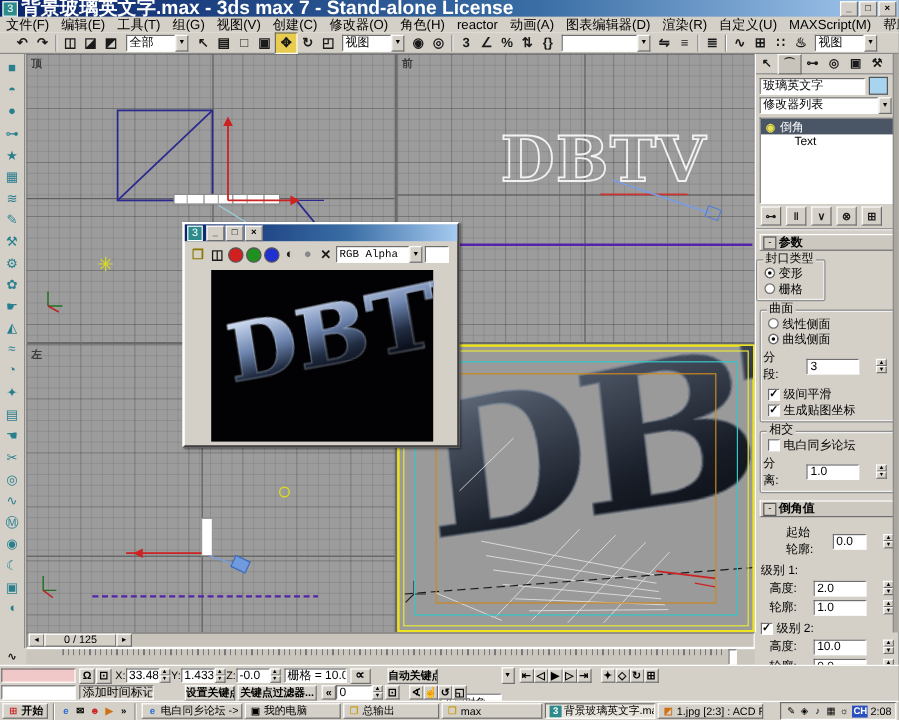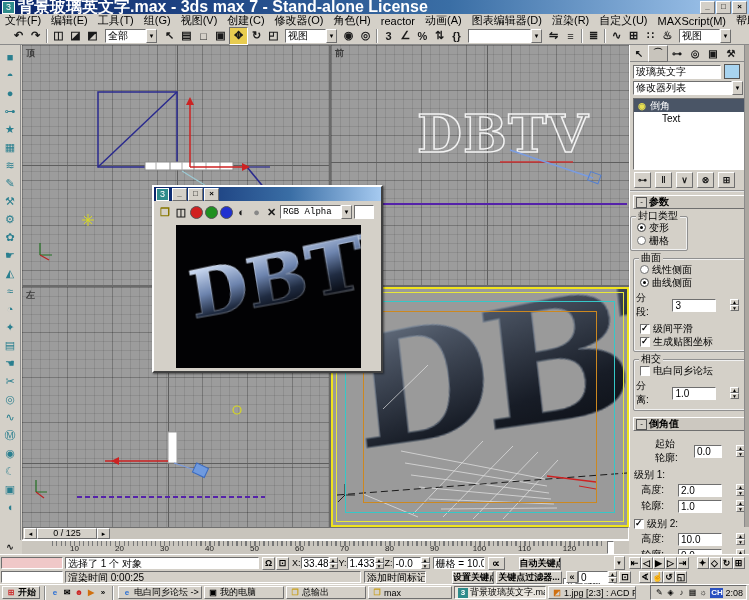--- a/index.html
+++ b/index.html
@@ -538,41 +538,26 @@
     <span class="tsh">
       <b>◂</b>
       <span class="lab">0 / 125</span>
       <b>▸</b>
     </span>
   </div>
 
   <div class="ruler">
     <b class="ico" style="position:absolute;left:-20px;top:0;width:16px;height:12px;font-size:9px;">∿</b>
     <div class="ticks"></div>
-    <div class="rlabels">
-        <span class="rlbl">10</span>
-        <span class="rlbl">20</span>
-        <span class="rlbl">30</span>
-        <span class="rlbl">40</span>
-        <span class="rlbl">50</span>
-        <span class="rlbl">60</span>
-        <span class="rlbl">70</span>
-        <span class="rlbl">80</span>
-        <span class="rlbl">90</span>
-        <span class="rlbl">100</span>
-        <span class="rlbl">110</span>
-        <span class="rlbl">120</span>
-      </div>
     <span class="fld" style="position:absolute;left:585px;top:0;width:5px;height:11px;padding:0;"></span>
   </div>
 
   <div class="sbar">
     <div class="srow1">
       <span class="sfld" style="width:62px;margin-left:1px;background:#f0c8c8;border:1px solid;border-color:#6f6f6f #fff #fff #6f6f6f;"></span>
-      <span class="fld sfld" style="width:194px;margin-left:2px;">选择了 1 个 对象</span>
       <b class="sbtn" style="width:13px;margin-left:3px;">Ω</b>
       <b class="sbtn" style="width:13px;margin-left:1px;">⊡</b>
       <span style="font-size:9px;margin-left:3px;">X:</span>
       <span class="fld sfld" style="width:28px;">33.481</span>
       <span class="sp">
           <i class="u"></i>
           <i class="d"></i>
         </span>
       <span style="font-size:9px;margin-left:1px;">Y:</span>
       <span class="fld sfld" style="width:28px;">1.433</span>
@@ -598,21 +583,20 @@
       <b class="sbtn navico">▶</b>
       <b class="sbtn navico">▷</b>
       <b class="sbtn navico">⇥</b>
       <b class="sbtn navico" style="margin-left:8px;">✦</b>
       <b class="sbtn navico">◇</b>
       <b class="sbtn navico">↻</b>
       <b class="sbtn navico">⊞</b>
     </div>
     <div class="srow2">
       <span class="fld sfld" style="width:62px;margin-left:1px;"></span>
-      <span class="fld sfld" style="width:296px;margin-left:2px;background:#d4d0c8;">渲染时间   0:00:25</span>
       <span class="fld sfld" style="width:62px;margin-left:3px;background:#d4d0c8;">添加时间标记</span>
       <b class="sbtn" style="width:42px;font-size:9px;margin-left:26px;">设置关键点</b>
       <b class="sbtn" style="width:66px;font-size:9px;margin-left:2px;">关键点过滤器...</b>
       <b class="sbtn navico" style="margin-left:4px;">«</b>
       <span class="fld sfld" style="width:30px;">0</span>
       <span class="sp">
           <i class="u"></i>
           <i class="d"></i>
         </span>
       <b class="sbtn navico" style="margin-left:2px;">⊡</b>

